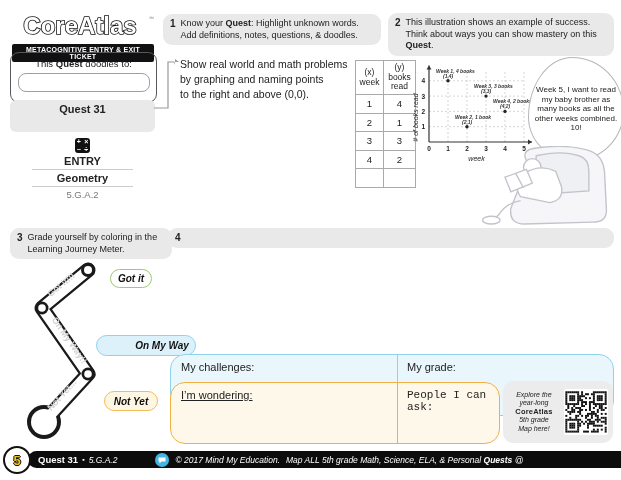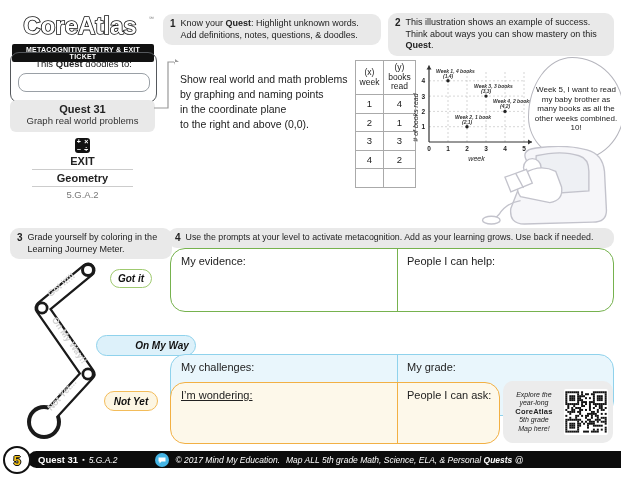--- a/index.html
+++ b/index.html
@@ -65,51 +65,49 @@
     <div class="banner">METACOGNITIVE ENTRY &amp; EXIT TICKET</div>
   </div>
 
   <div class="abs belongs" style="left:10px;top:52px;width:145px;height:44px;">
     <span><span>This </span><b>Quest</b><span> doodles to:</span></span>
     <input type="text" value="" style="">
   </div>
 
   <div class="abs questbox" style="left:10px;top:100px;width:145px;height:29px;">
     <div class="t">Quest 31</div>
-    <div class="s">Graph real world problems</div>
   </div>
 
   <div class="abs subject" style="left:10px;top:138px;">
     <div class="mathicon">
       <span>+</span>
         <span>×</span>
         <span>−</span>
         <span>÷</span>
     </div>
-    <div class="nm">EXIT</div>
+    <div class="nm">ENTRY</div>
     <hr>
     <div class="nm">Geometry</div>
     <hr>
     <div class="std">5.G.A.2</div>
   </div>
 
   <div class="sec-label" style="left:163px;top:14px;width:204px;">
     <span class="sec-num">1</span>
     <span><span>Know your </span><b>Quest</b><span>: Highlight unknown words. Add definitions, notes, questions, &amp; doodles.</span></span>
   </div>
 
   <svg class="abs" style="left:150px;top:54px;" width="32" height="62">
     <path d="M4 54 H18 V8 H24" fill="none" stroke="#999" stroke-width="1.2"></path>
     <path d="M24 8 l5 0 l-4 -3 v6 z" fill="#999"></path>
   </svg>
 
-  <div class="abs desc" style="left:180px;top:72px;">
+  <div class="abs desc" style="left:180px;top:57px;">
     <div>Show real world and math problems</div>
     <div>by graphing and naming points</div>
-    <div>in the coordinate plane</div>
     <div>to the right and above (0,0).</div>
   </div>
 
   <table class="data abs" style="left:355px;top:60px;">
     <tbody>
         <tr>
       <th style="width:27px;">(x)
 week</th>
       <th style="width:31px;">(y)
 books
@@ -228,39 +226,33 @@
     </div>
   <div class="pill" style="left:96px;top:335px;width:66px;height:19px;border:1.5px solid #8fd2ec;background:#ddf1fa;padding-left:32px;">
       <span>On My Way</span>
     </div>
   <div class="pill" style="left:104px;top:391px;width:52px;height:18px;border:1.5px solid #f3bc5a;background:#fdf6e3;">
       <span>Not Yet</span>
     </div>
 
   <div class="sec-label" style="left:168px;top:228px;width:432px;white-space:nowrap;">
     <span class="sec-num">4</span>
-    <span style="font-size:8.8px;">Use the prompts at your level to activate metacognition. Add as your learning grows. Use back if needed.</span>
-  </div>
-
-  <div class="pbox" style="left:170px;top:248px;width:442px;height:62px;border:1.4px solid #76b24e;">
-    <span class="lbl" style="left:10px;">My evidence:</span>
-    <div class="div" style="left:226px;background:#76b24e;"></div>
-    <span class="lbl" style="left:236px;">People I can help:</span>
-  </div>
+  </div>
+
 
   <div class="pbox" style="left:170px;top:316px;width:442px;height:60px;border:1.4px solid #8fd2ec;background:#e9f6fc;margin-top:38px;">
     <span class="lbl" style="left:10px;">My challenges:</span>
     <div class="div" style="left:226px;background:#8fd2ec;"></div>
     <span class="lbl" style="left:236px;">My grade:</span>
   </div>
 
   <div class="pbox" style="left:170px;top:382px;width:328px;height:60px;border:1.4px solid #f2b044;background:#fdf8ea;">
     <span class="lbl" style="left:10px;text-decoration:underline;">I’m wondering:</span>
     <div class="div" style="left:226px;background:#f2b044;"></div>
-    <span class="lbl" style="left:236px;">People I can ask:</span>
+    <span class="lbl" style="left:236px;font-family:Liberation Mono, monospace;">People I can ask:</span>
   </div>
 
   <div class="abs qrpanel" style="left:503px;top:381px;width:100px;height:54px;">
     <div class="qrtext">
       <div>Explore the</div>
       <div>year-long</div>
       <div class="logo-sm">CoreAtlas</div>
       <div>5th grade</div>
       <div>Map here!</div>
     </div>

